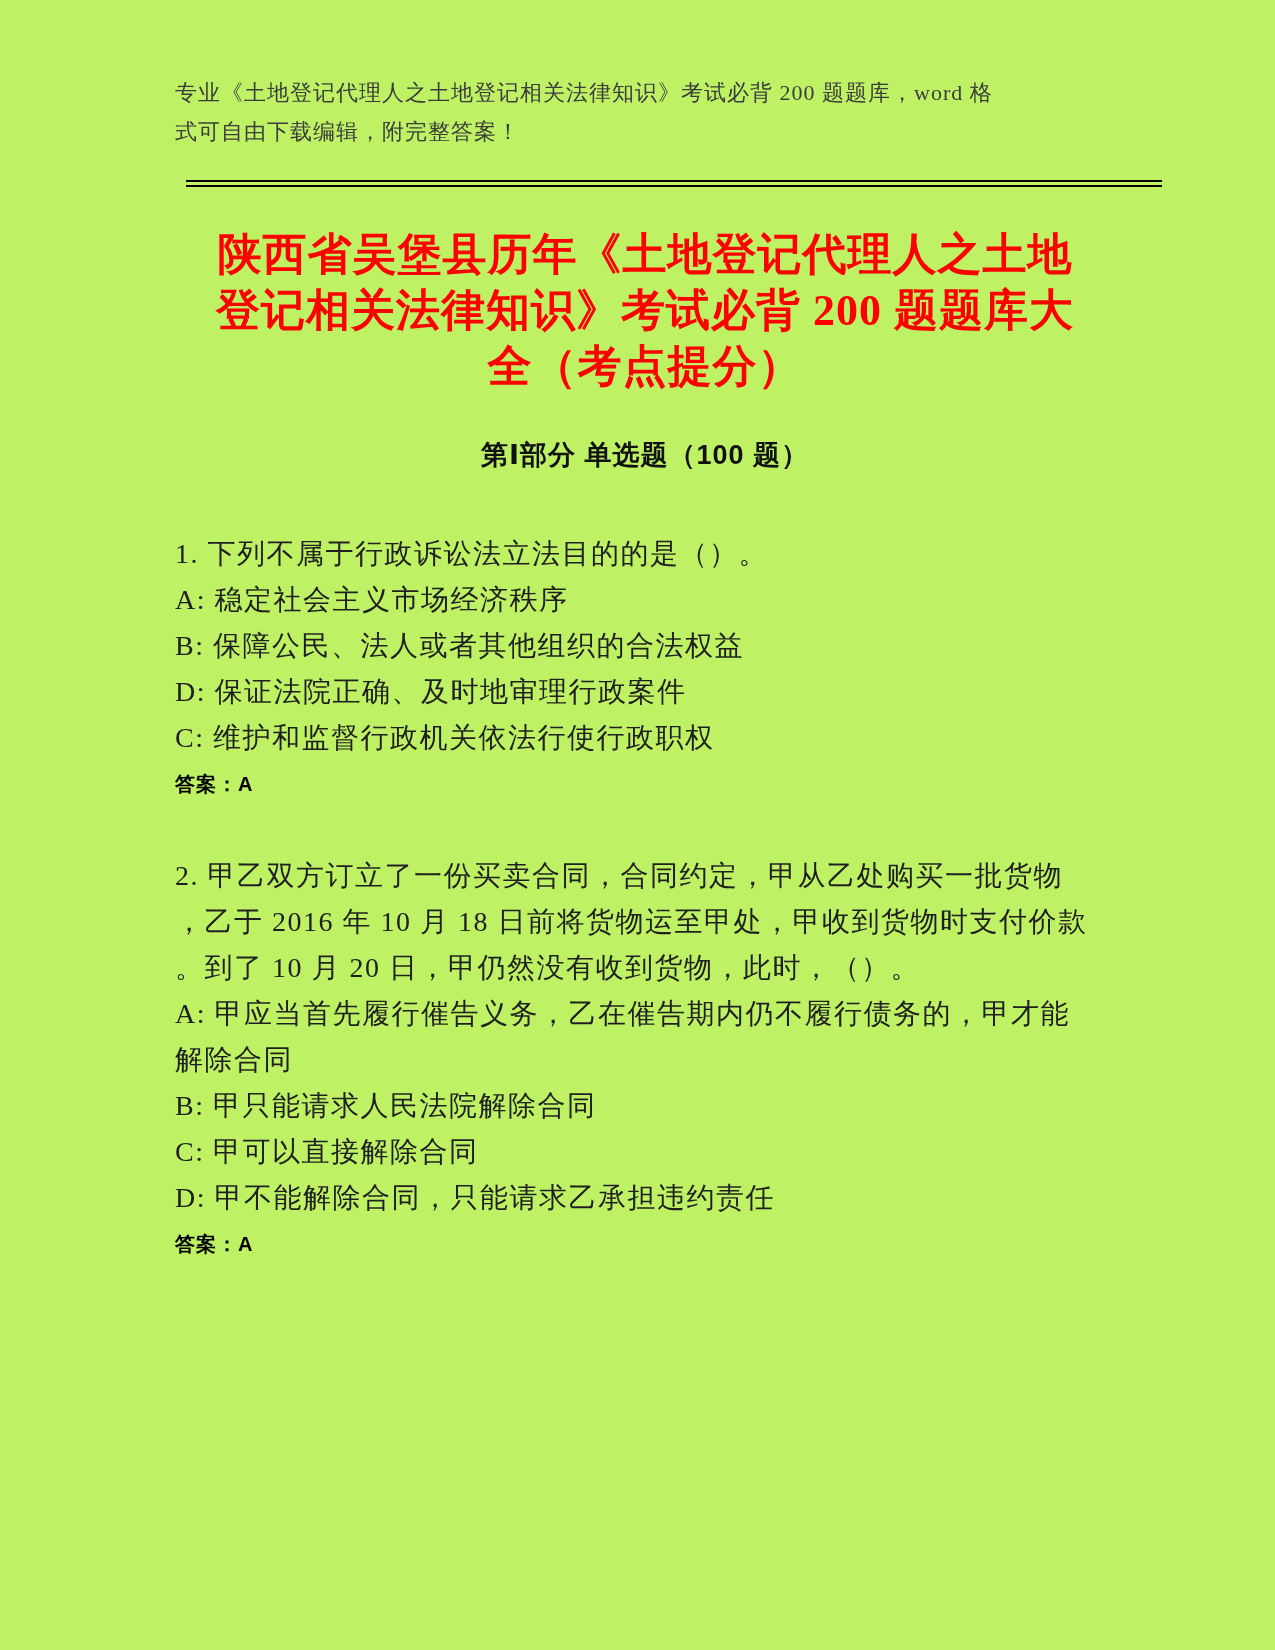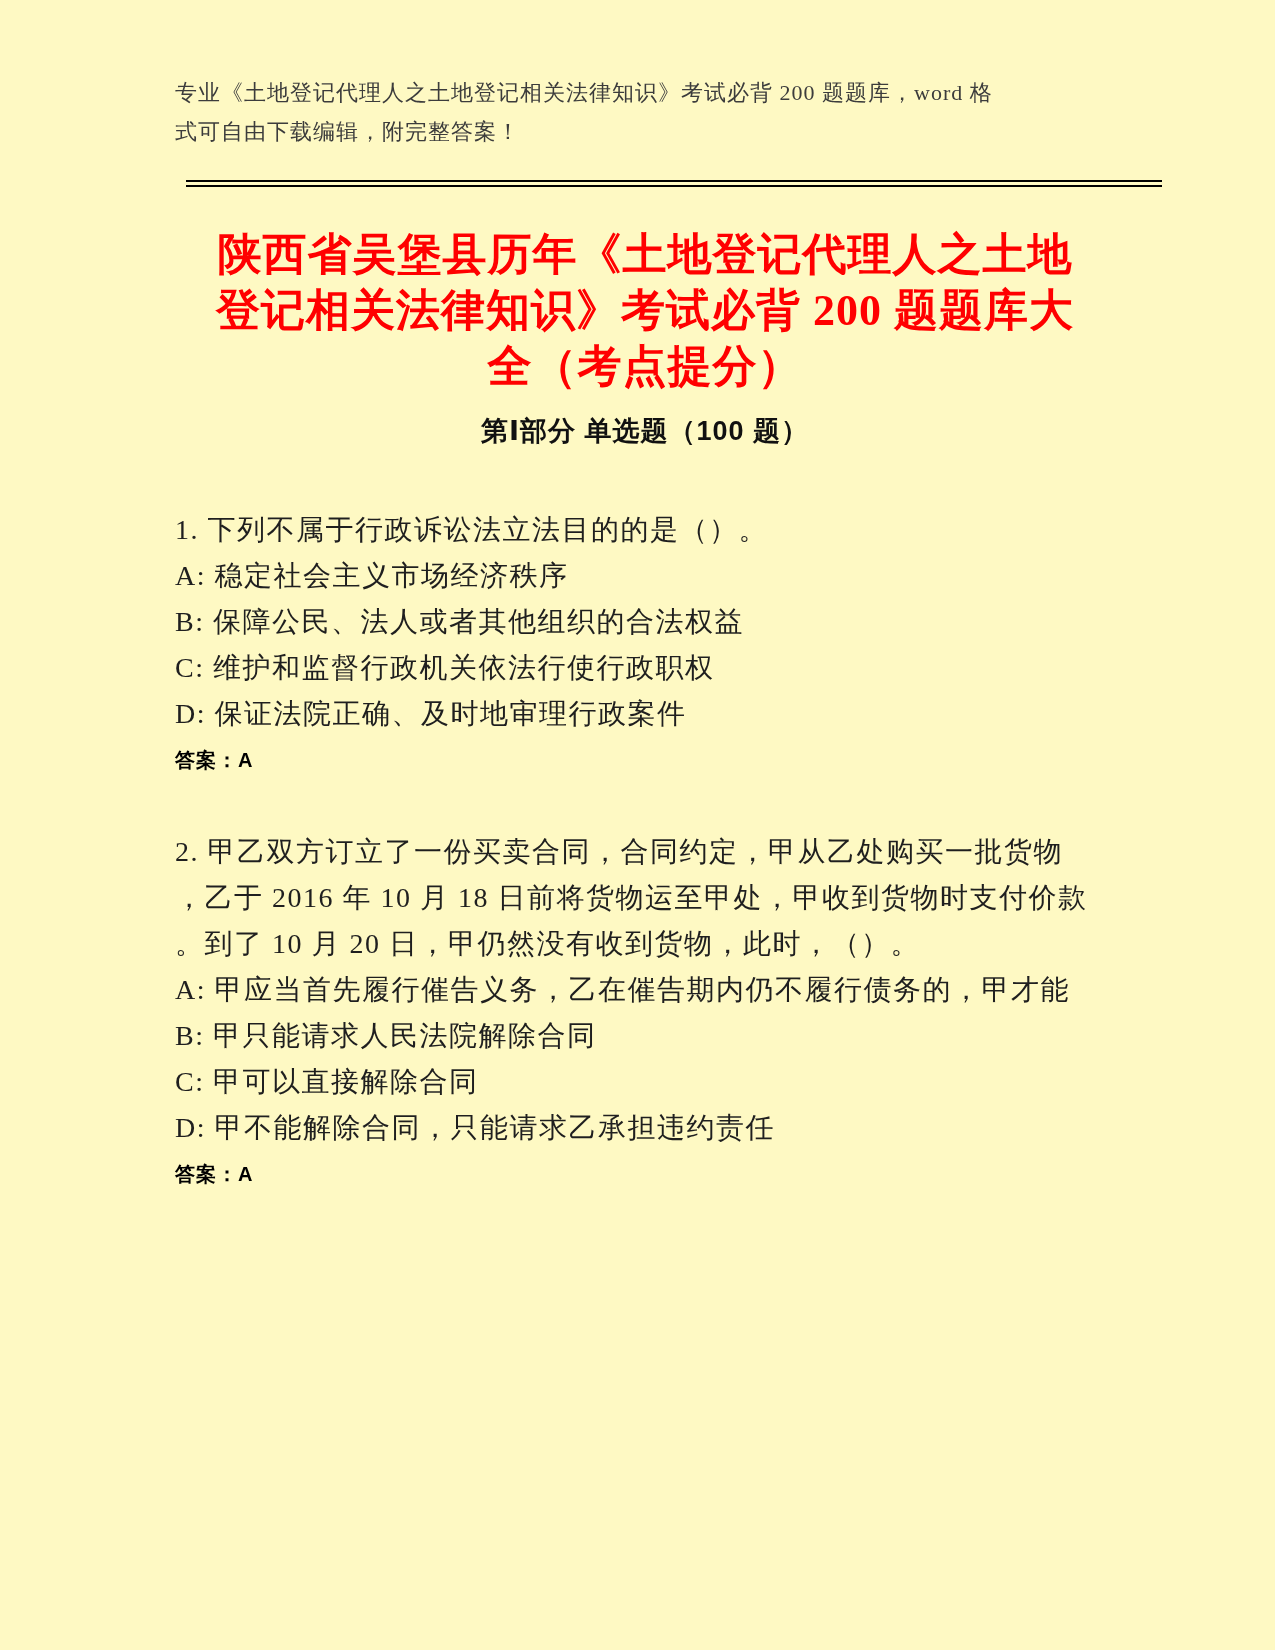--- a/index.html
+++ b/index.html
@@ -5,21 +5,21 @@
   html, body {
     margin: 0;
     padding: 0;
     background: #ffffff;
   }
   .page {
     position: relative;
     width: 1275px;
     height: 1650px;
     margin: 0 auto;
-    background: #fef9c3;
+    background: #bef264;
     box-sizing: border-box;
     padding: 73px 160px 0 175px;
     overflow: hidden;
     font-family: "Liberation Serif", "DejaVu Serif", serif;
     color: #1f1f1f;
   }
   .doc-header {
     font-size: 22px;
     line-height: 39px;
     letter-spacing: 1px;
@@ -34,21 +34,21 @@
   }
   .doc-title {
     margin: 40px 0 0 0;
     font-size: 44px;
     line-height: 56px;
     font-weight: bold;
     letter-spacing: 1px;
     text-align: center;
   }
   .section-heading {
-    margin: 16px 0 0 0;
+    margin: 40px 0 0 0;
     font-family: "Liberation Sans", "DejaVu Sans", sans-serif;
     font-size: 27px;
     line-height: 40px;
     font-weight: 600;
     letter-spacing: 1px;
     text-align: center;
     color: #111111;
   }
   .questions {
     margin-top: 56px;
@@ -94,30 +94,31 @@
   </h1>
 
   <h2 class="section-heading">第Ⅰ部分 单选题（100 题）</h2>
 
   <div class="questions">
 
     <section class="question">
       <div class="q-line">1. 下列不属于行政诉讼法立法目的的是（）。</div>
       <div class="q-line">A: 稳定社会主义市场经济秩序</div>
       <div class="q-line">B: 保障公民、法人或者其他组织的合法权益</div>
+      <div class="q-line">D: 保证法院正确、及时地审理行政案件</div>
       <div class="q-line">C: 维护和监督行政机关依法行使行政职权</div>
-      <div class="q-line">D: 保证法院正确、及时地审理行政案件</div>
       <div class="answer-line">答案：A</div>
     </section>
 
     <section class="question">
       <div class="q-line">2. 甲乙双方订立了一份买卖合同，合同约定，甲从乙处购买一批货物</div>
       <div class="q-line">，乙于 2016 年 10 月 18 日前将货物运至甲处，甲收到货物时支付价款</div>
       <div class="q-line">。到了 10 月 20 日，甲仍然没有收到货物，此时，（）。</div>
       <div class="q-line">A: 甲应当首先履行催告义务，乙在催告期内仍不履行债务的，甲才能</div>
+      <div class="q-line">解除合同</div>
       <div class="q-line">B: 甲只能请求人民法院解除合同</div>
       <div class="q-line">C: 甲可以直接解除合同</div>
       <div class="q-line">D: 甲不能解除合同，只能请求乙承担违约责任</div>
       <div class="answer-line">答案：A</div>
     </section>
 
 
   </div>
 </div>
 

